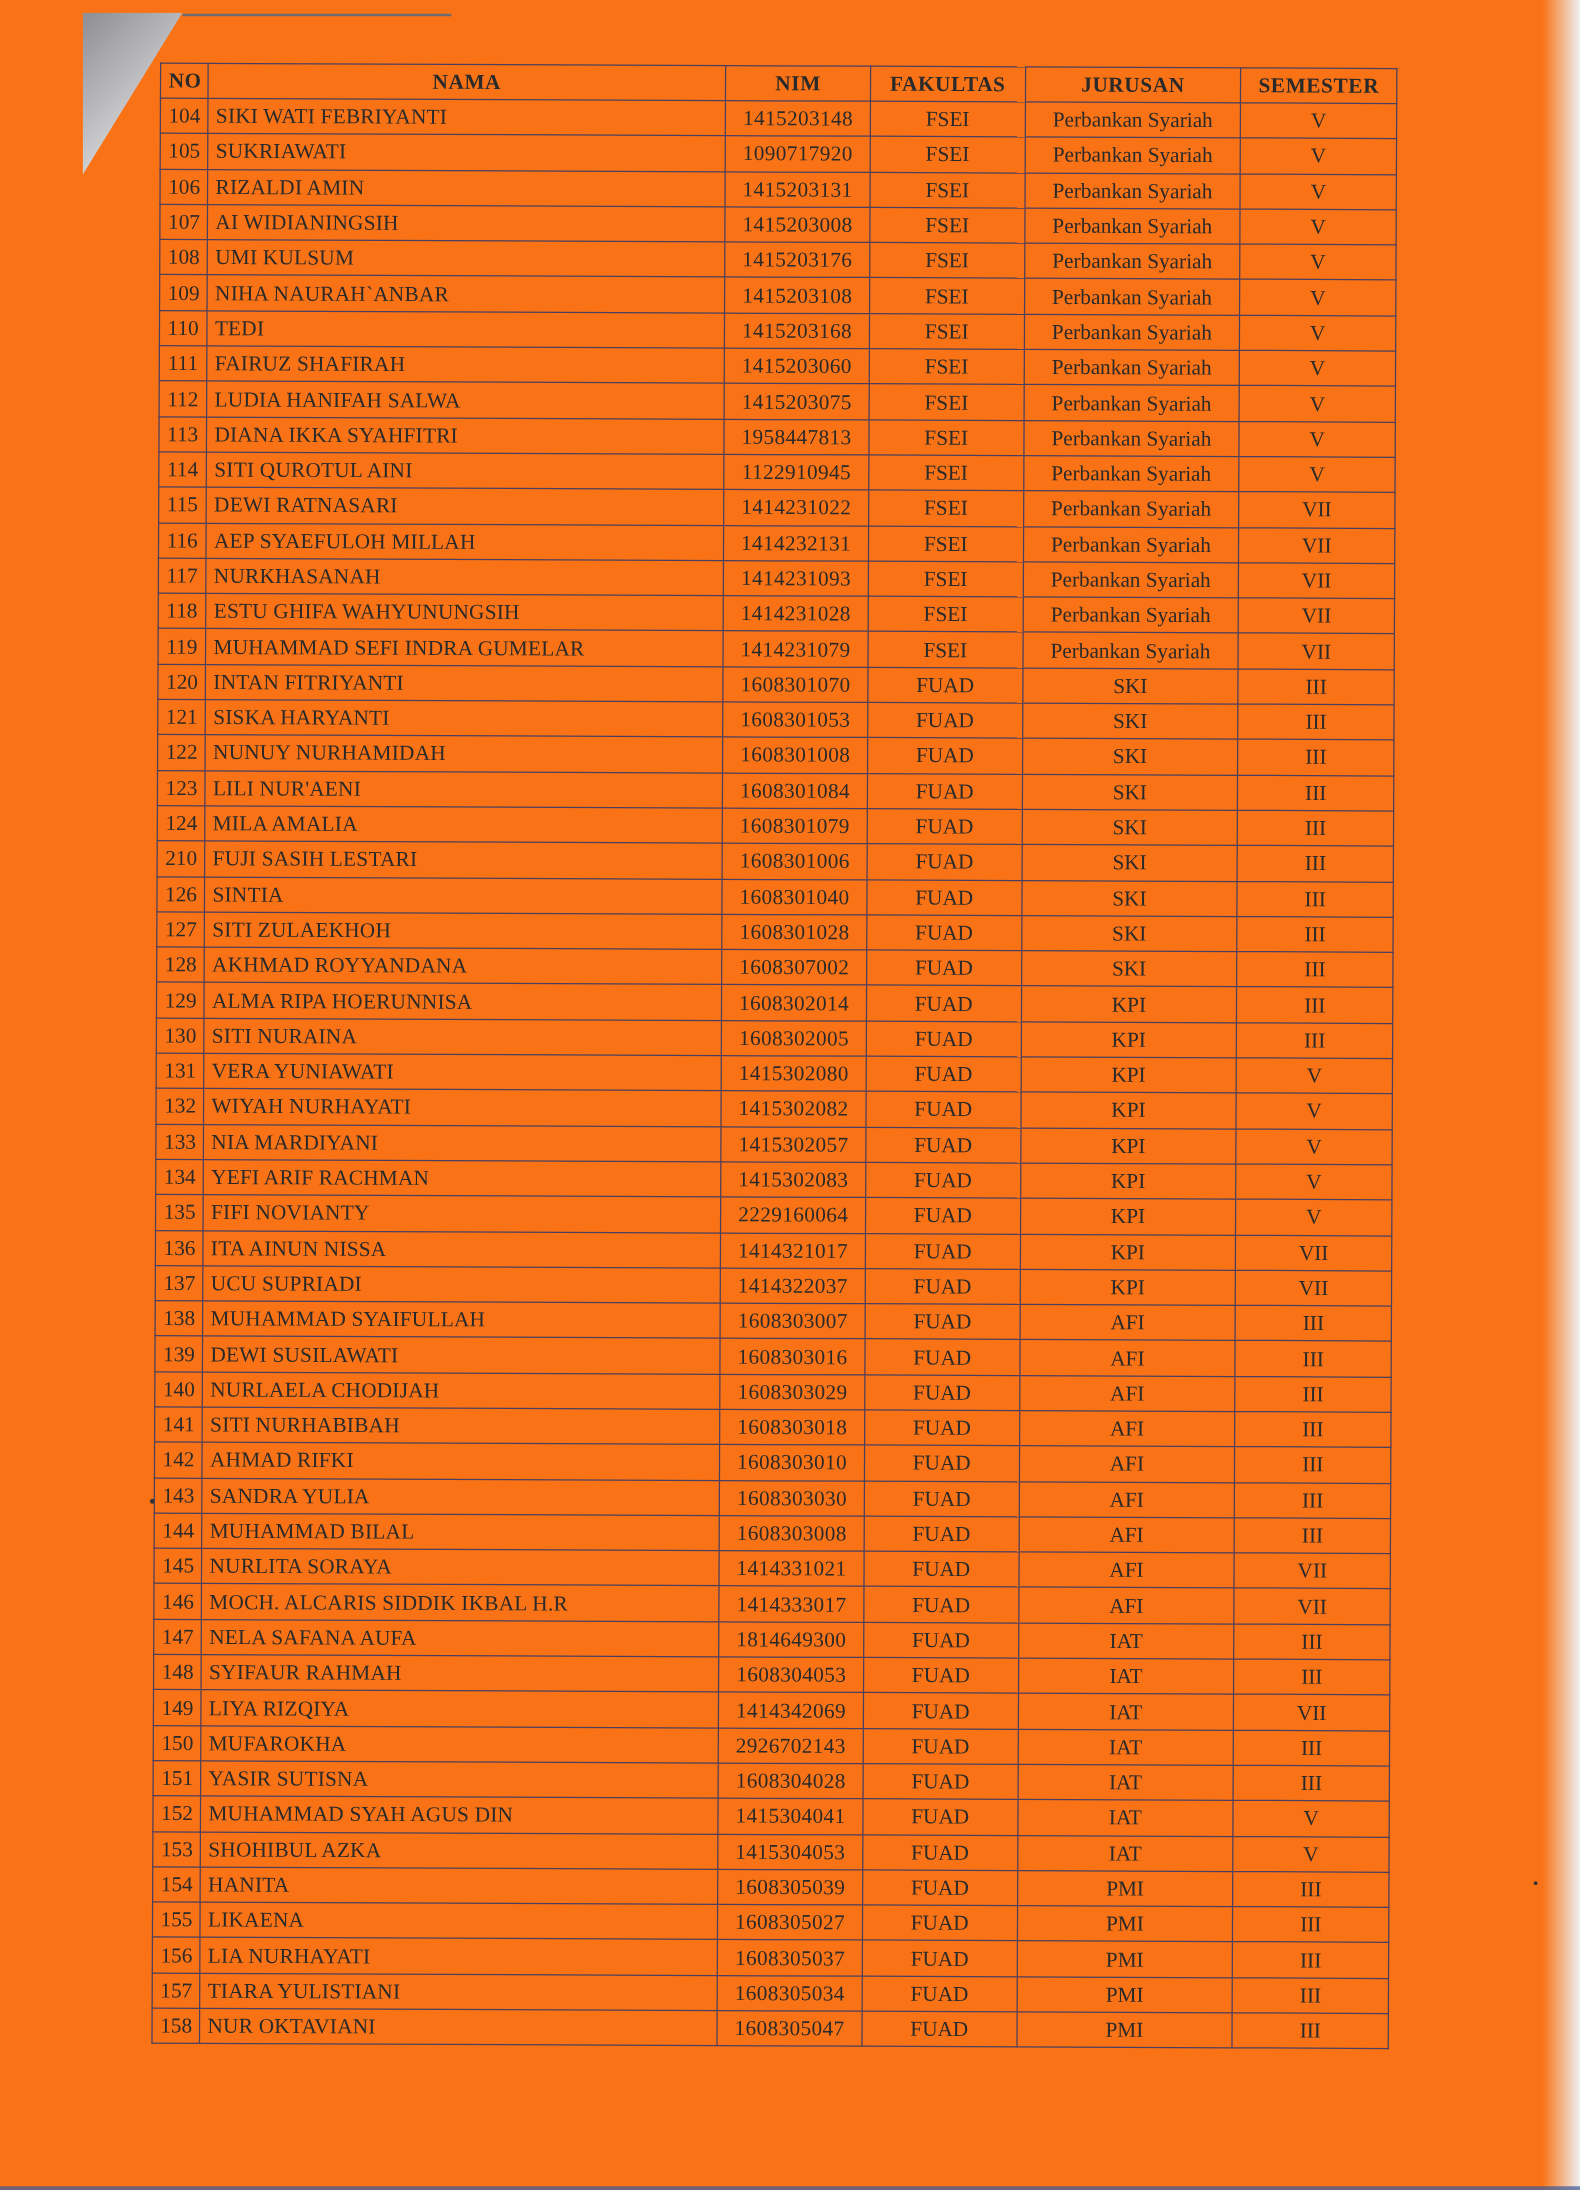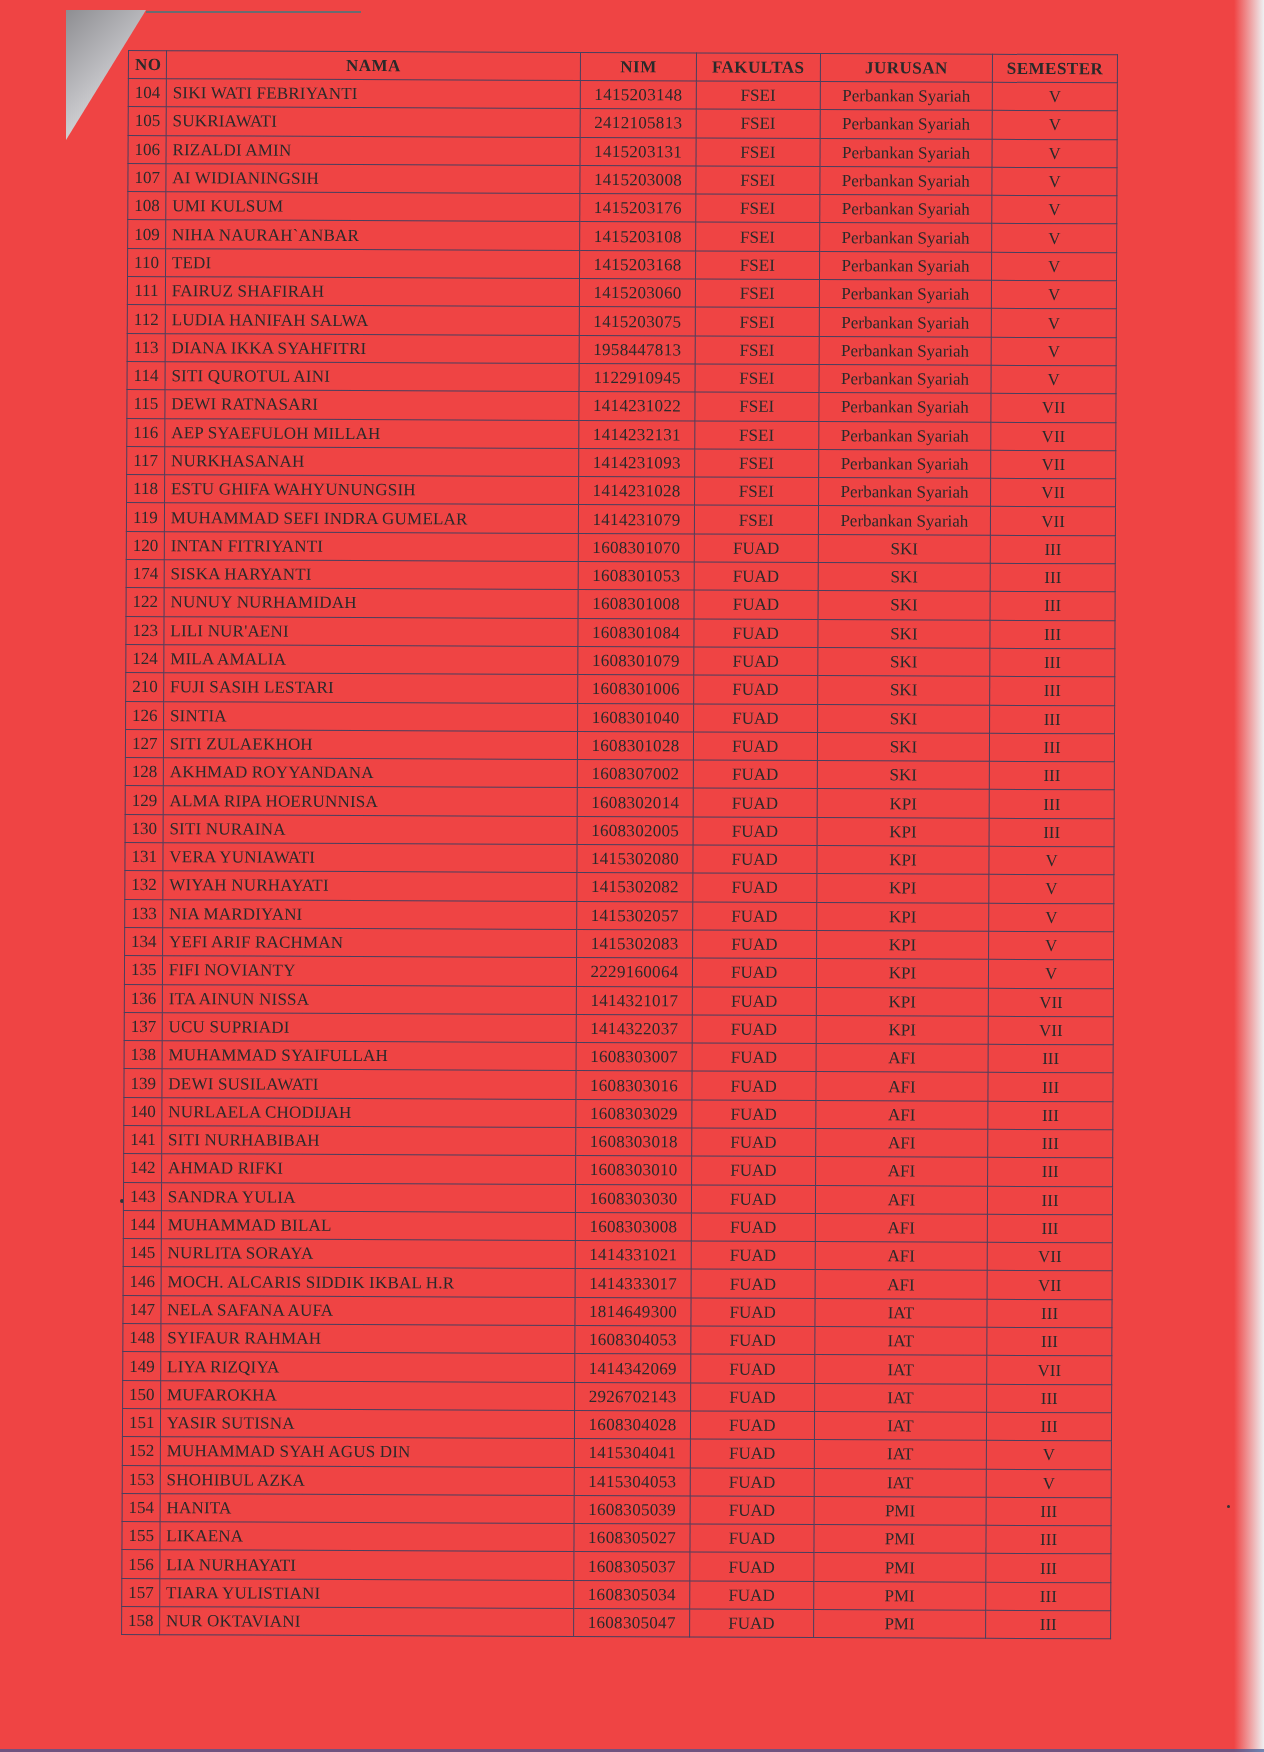--- a/index.html
+++ b/index.html
@@ -1,21 +1,21 @@
 <!DOCTYPE html>
 <html><head>
 <meta charset="utf-8">
 <style>
   html, body { margin: 0; padding: 0; }
   body {
     width: 1264px; height: 1752px; background: #f7f8f8; position: relative; overflow: hidden;
     font-family: "Liberation Serif", "DejaVu Serif", serif; color: #2a2a2a;
   }
   .page {
-    position: absolute; left: 0; top: 0; width: 1264px; height: 1752px; background: #ef4444;
+    position: absolute; left: 0; top: 0; width: 1264px; height: 1752px; background: #f97316;
   }
   .corner-fold {
     position: absolute; left: 66px; top: 10px; width: 80px; height: 130px;
     background: linear-gradient(135deg, #8e8e92 0%, #b8b8bc 40%, #d8d8da 70%, #f2f2f2 100%);
     clip-path: polygon(0 0, 100% 0, 0 100%);
   }
   .top-edge {
     position: absolute; left: 146px; top: 11px; width: 215px; height: 2px; background: #6b6b70;
   }
   .right-shade {
@@ -83,21 +83,21 @@
           <td class="c-no">104</td>
           <td class="c-nama">SIKI WATI FEBRIYANTI</td>
           <td class="c-nim">1415203148</td>
           <td class="c-fak">FSEI</td>
           <td class="c-jur">Perbankan Syariah</td>
           <td class="c-sem">V</td>
         </tr>
         <tr>
           <td class="c-no">105</td>
           <td class="c-nama">SUKRIAWATI</td>
-          <td class="c-nim">2412105813</td>
+          <td class="c-nim">1090717920</td>
           <td class="c-fak">FSEI</td>
           <td class="c-jur">Perbankan Syariah</td>
           <td class="c-sem">V</td>
         </tr>
         <tr>
           <td class="c-no">106</td>
           <td class="c-nama">RIZALDI AMIN</td>
           <td class="c-nim">1415203131</td>
           <td class="c-fak">FSEI</td>
           <td class="c-jur">Perbankan Syariah</td>
@@ -209,21 +209,21 @@
         </tr>
         <tr>
           <td class="c-no">120</td>
           <td class="c-nama">INTAN FITRIYANTI</td>
           <td class="c-nim">1608301070</td>
           <td class="c-fak">FUAD</td>
           <td class="c-jur">SKI</td>
           <td class="c-sem">III</td>
         </tr>
         <tr>
-          <td class="c-no">174</td>
+          <td class="c-no">121</td>
           <td class="c-nama">SISKA HARYANTI</td>
           <td class="c-nim">1608301053</td>
           <td class="c-fak">FUAD</td>
           <td class="c-jur">SKI</td>
           <td class="c-sem">III</td>
         </tr>
         <tr>
           <td class="c-no">122</td>
           <td class="c-nama">NUNUY NURHAMIDAH</td>
           <td class="c-nim">1608301008</td>

